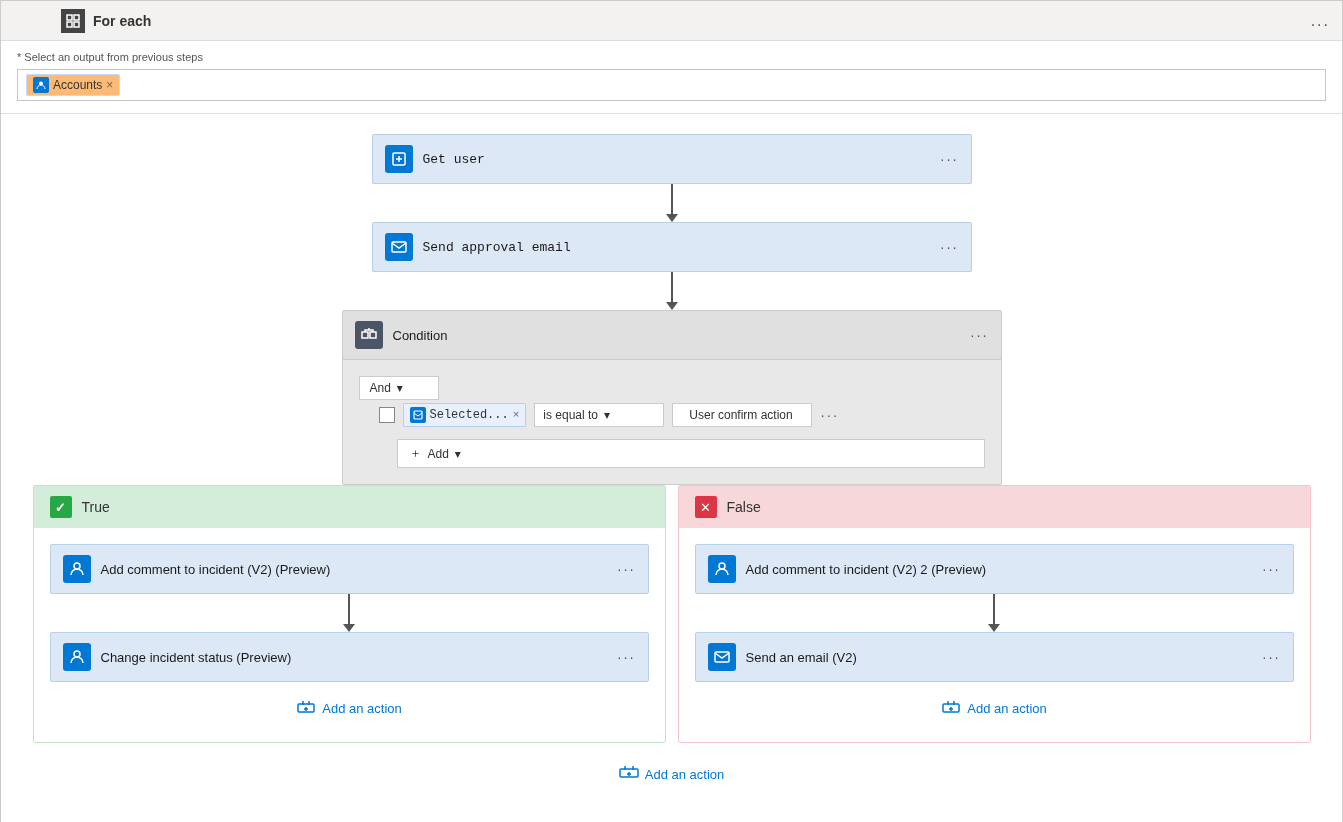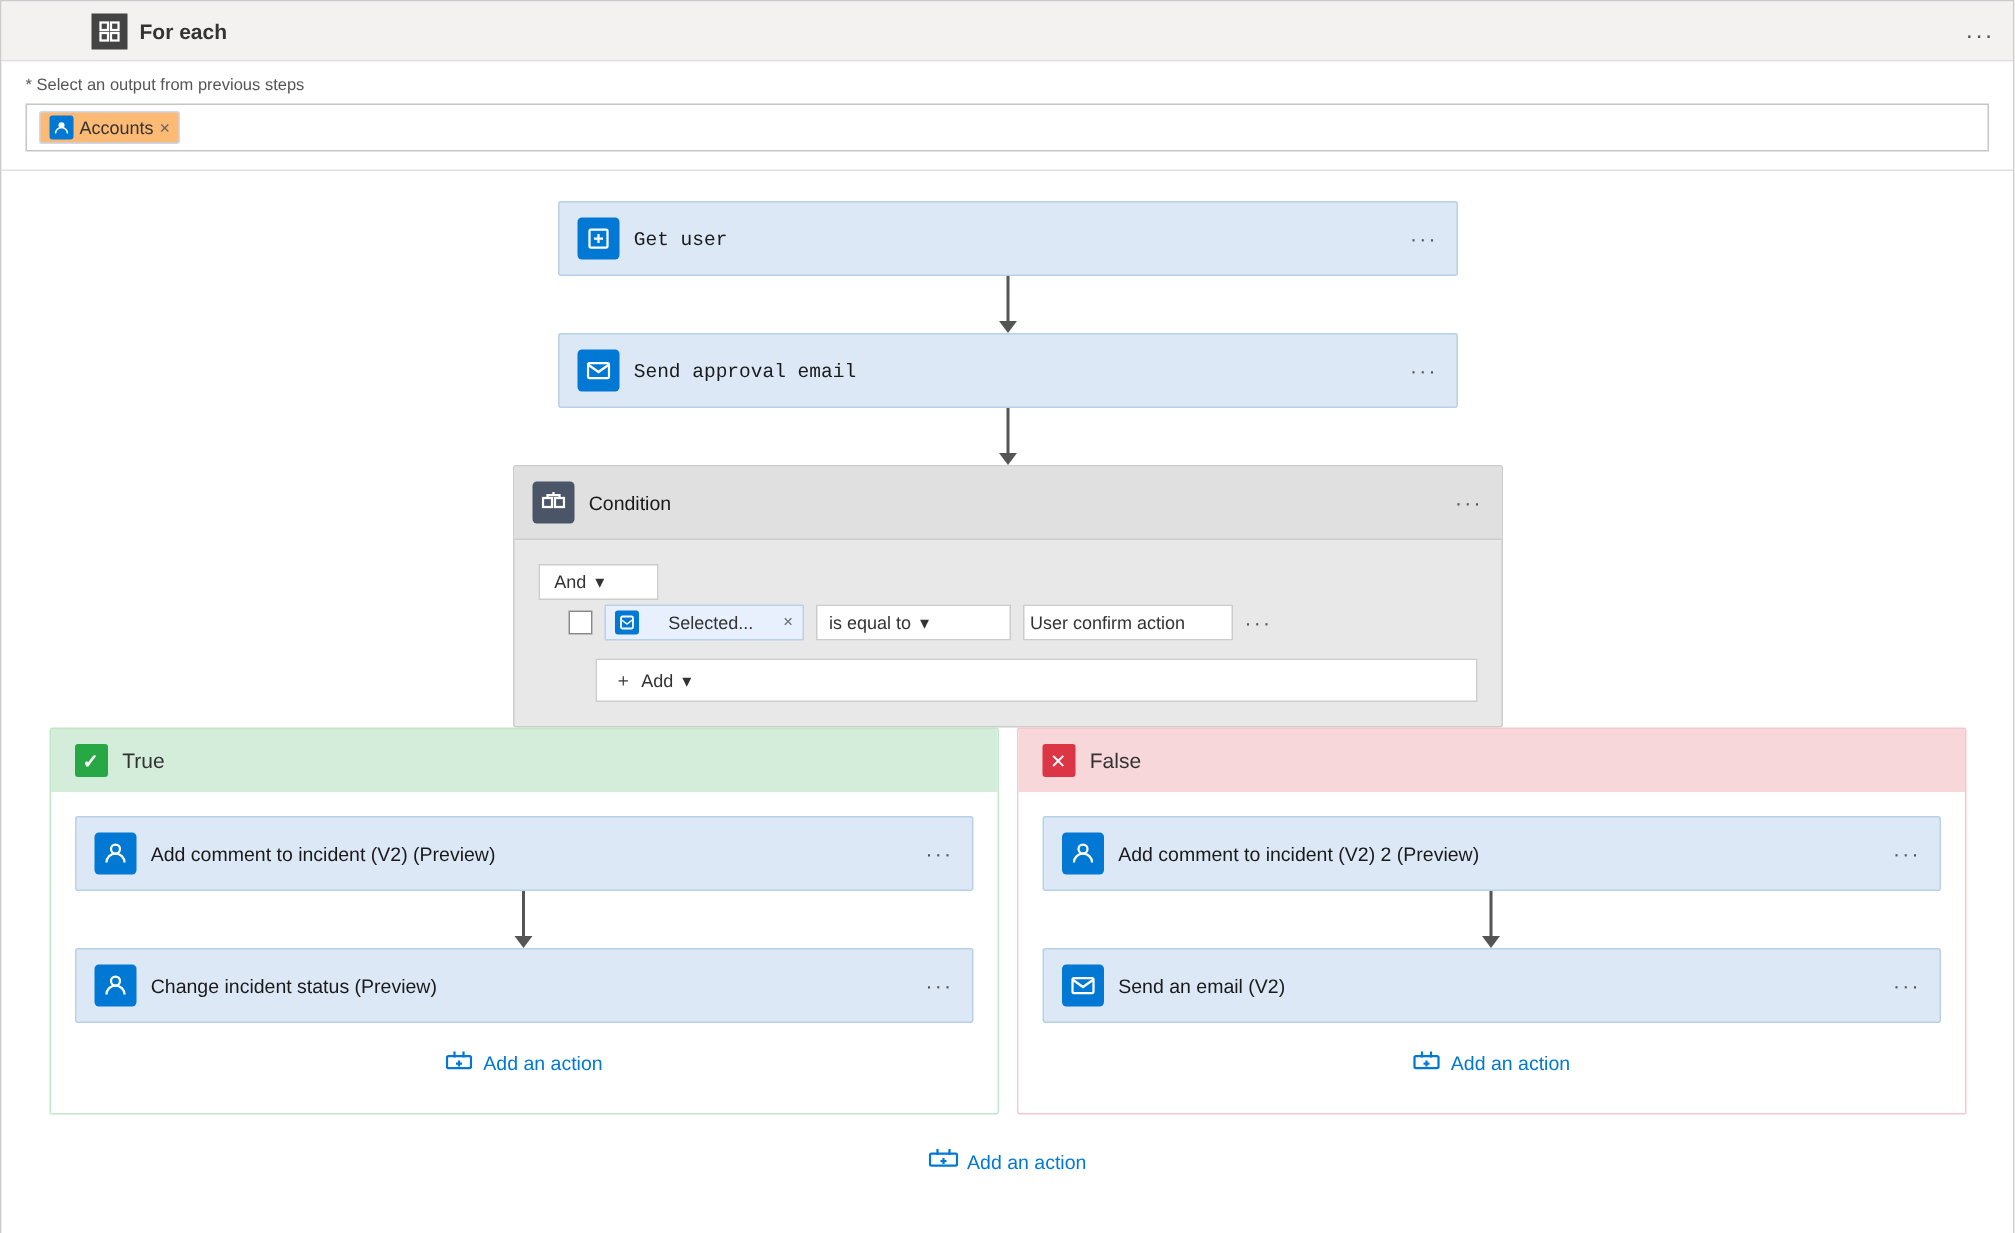--- a/index.html
+++ b/index.html
@@ -235,38 +235,39 @@
       background: #fff;
       flex-shrink: 0;
     }
     .cond-selected-tag {
       display: flex;
       align-items: center;
       background: #e8f0fe;
       border: 1px solid #b8cff0;
       padding: 3px 6px;
       font-size: 12px;
-      gap: 20px;
+      gap: 4px;
       border-radius: 1px;
+      font-family: Liberation Mono, monospace;
     }
     .cond-select {
       display: flex;
       align-items: center;
       border: 1px solid #ccc;
       background: #fff;
       padding: 4px 8px;
       font-size: 12px;
       gap: 6px;
       cursor: pointer;
       min-width: 130px;
     }
     .cond-value {
       border: 1px solid #ccc;
       background: #fff;
-      padding: 4px 4px;
+      padding: 4px 16px;
       font-size: 12px;
       min-width: 140px;
     }
     .cond-more {
       color: #555;
       font-size: 14px;
       letter-spacing: 1.5px;
       cursor: pointer;
     }
     .add-btn {

